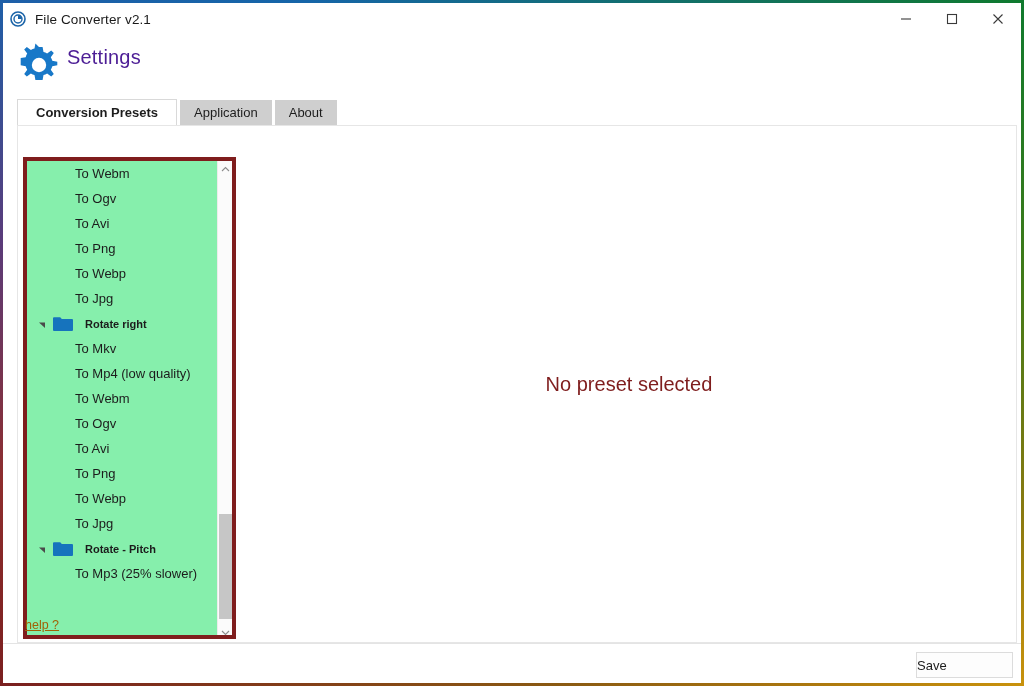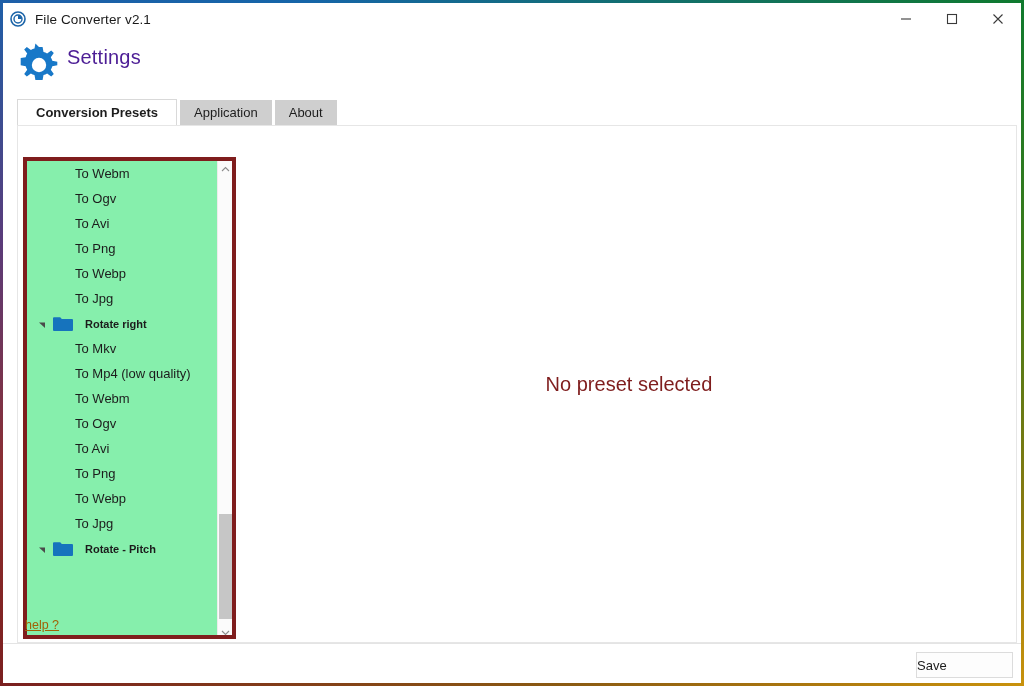--- a/index.html
+++ b/index.html
@@ -224,20 +224,23 @@
             </div>
             <div class="tree-row group">
               <span class="expander"><svg width="14" height="14" viewBox="0 0 14 14">
                   <path d="M4 5.5 L10 5.5 L10 11 Z" fill="#4a4a4a"></path>
                 </svg></span>
               <span class="folder-icon"><svg width="20" height="16" viewBox="0 0 20 16">
                   <path d="M0 2.2 a1 1 0 0 1 1-1 h6.2 l1.6 1.9 H19 a1 1 0 0 1 1 1 V14 a1 1 0 0 1 -1 1 H1 a1 1 0 0 1 -1 -1 Z" fill="#1673bd"></path>
                 </svg></span>
               <span>Rotate - Pitch</span>
             </div>
+            <div class="tree-row leaf">
+              <span>To Mp3 (25% slower)</span>
+            </div>
           </div>
 
         <div id="tree-scrollbar">
           <span class="sb-arrow" id="sb-up">
             <svg width="9" height="9" viewBox="0 0 9 9">
                 <path d="M1 6l3.5-3.5L8 6" fill="none" stroke="#8d8d8d" stroke-width="1.1"></path>
               </svg>
           </span>
           <span id="sb-thumb"></span>
           <span class="sb-arrow" id="sb-down">

